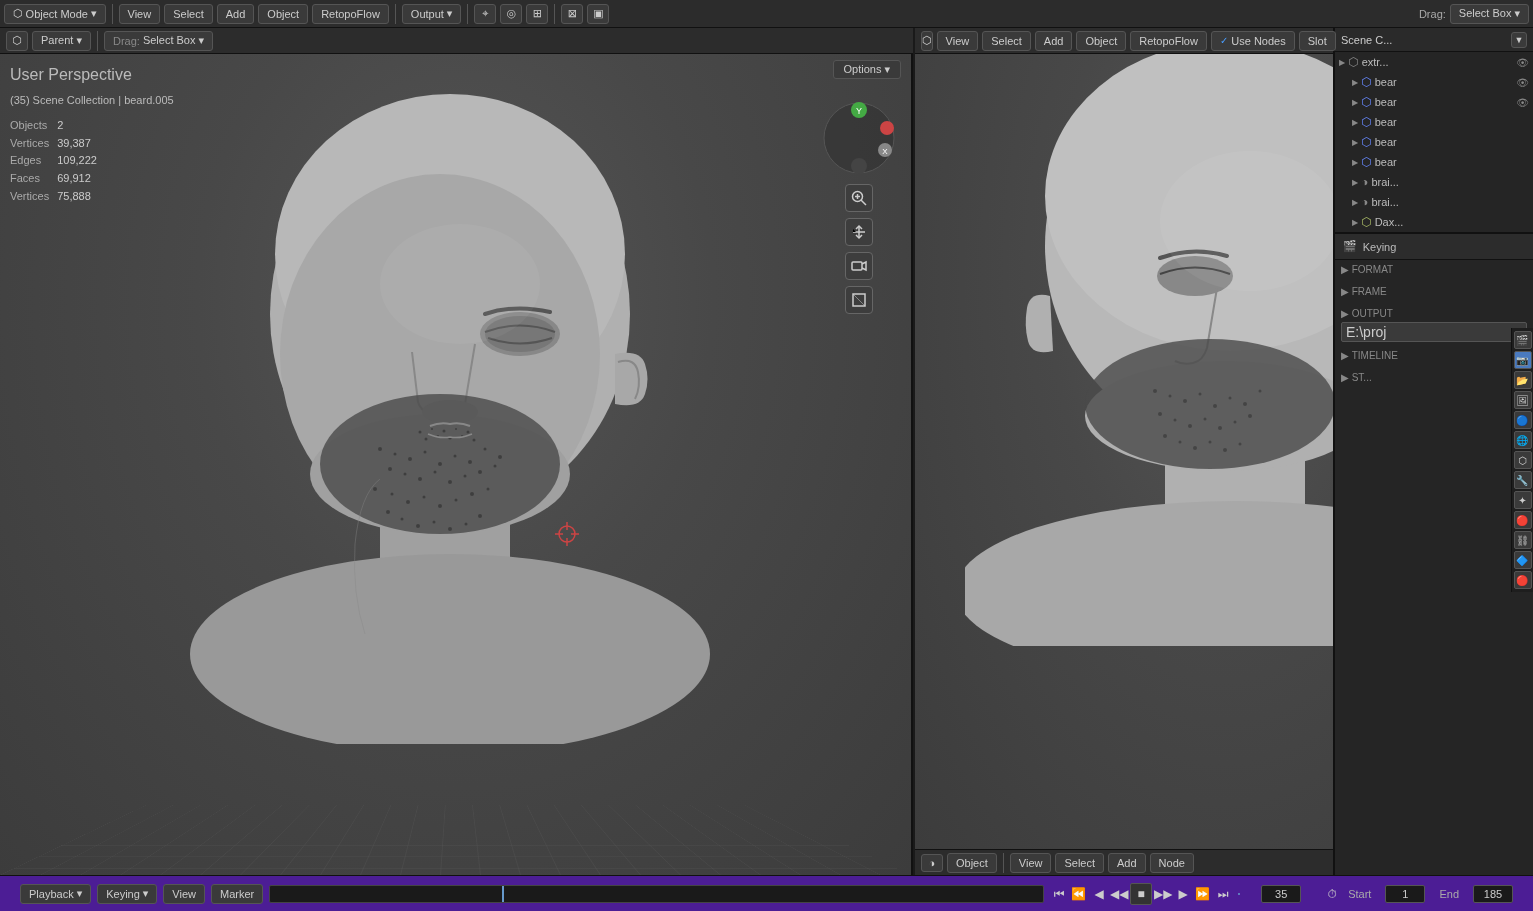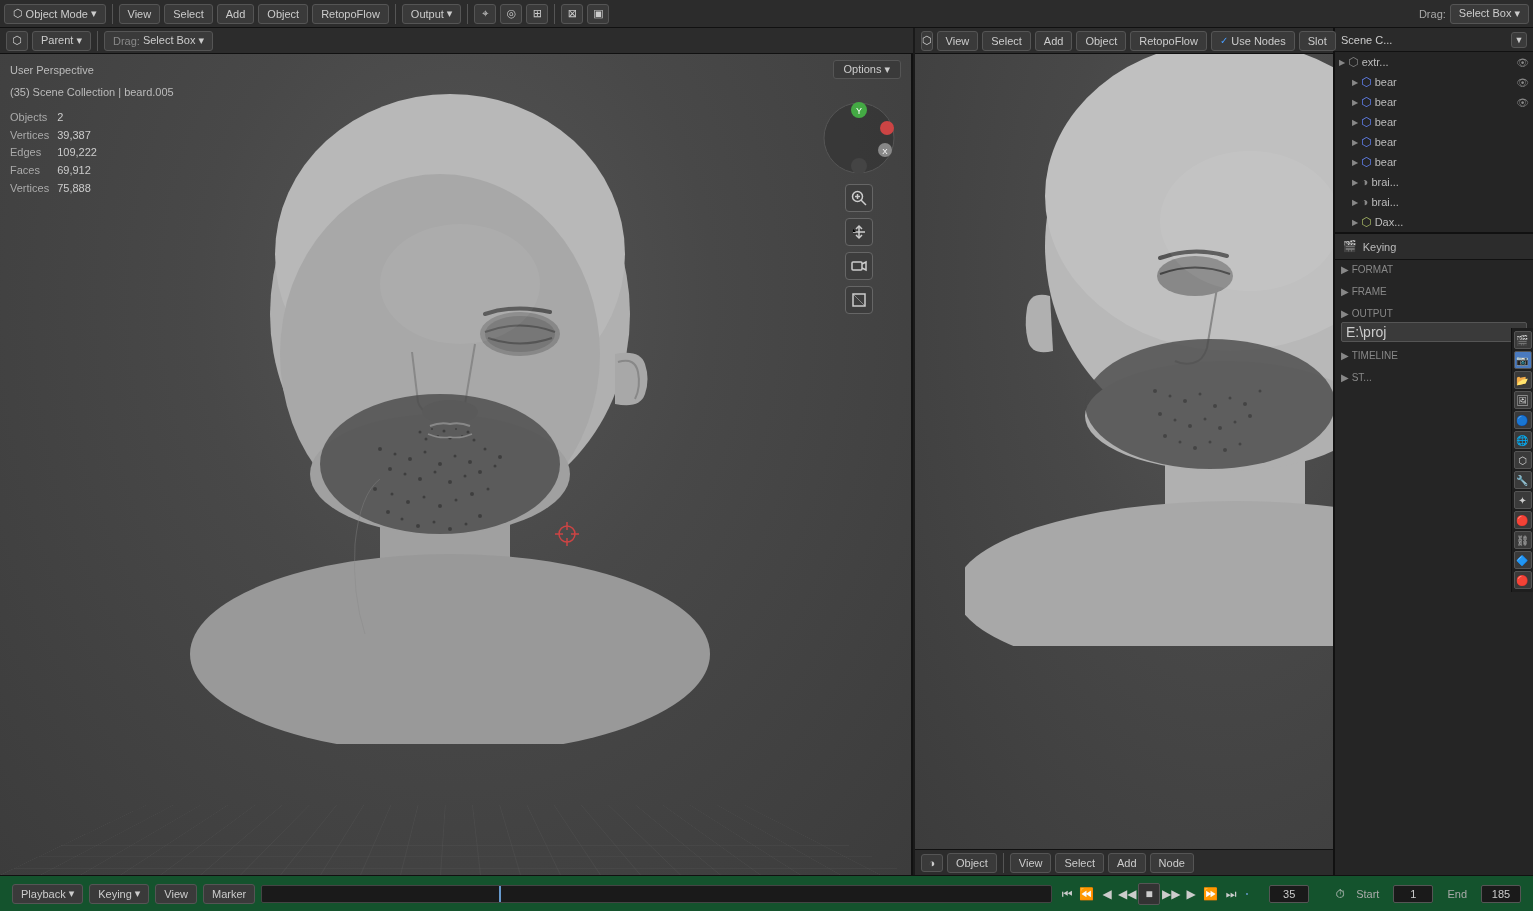--- a/index.html
+++ b/index.html
@@ -80,21 +80,21 @@
     .viewport-info {
       position: absolute;
       top: 8px;
       left: 10px;
       color: #ddd;
       font-size: 11px;
       line-height: 1.6;
       pointer-events: none;
     }
     .viewport-info .perspective-label {
-      font-size: 11px;
+      font-size: 16px;
       color: #bbb;
       margin-bottom: 4px;
     }
     .viewport-info .scene-label {
       font-size: 11px;
       color: #bbb;
       margin-bottom: 8px;
     }
     .viewport-info table {
       border-collapse: collapse;
@@ -161,24 +161,24 @@
       gap: 3px;
     }
 
     
     .playback-bar {
       position: absolute;
       bottom: 0;
       left: 0;
       right: 0;
       height: 36px;
-      background: #14532d;
-      display: flex;
-      align-items: center;
-      padding: 0 12px;
+      background: #4c1d95;
+      display: flex;
+      align-items: center;
+      padding: 0 20px;
       gap: 6px;
       border-top: 1px solid #111;
       z-index: 200;
     }
 
     .viewport-left-pane {
       position: absolute;
       top: 0; left: 0;
       width: 913px;
       height: 100%;

